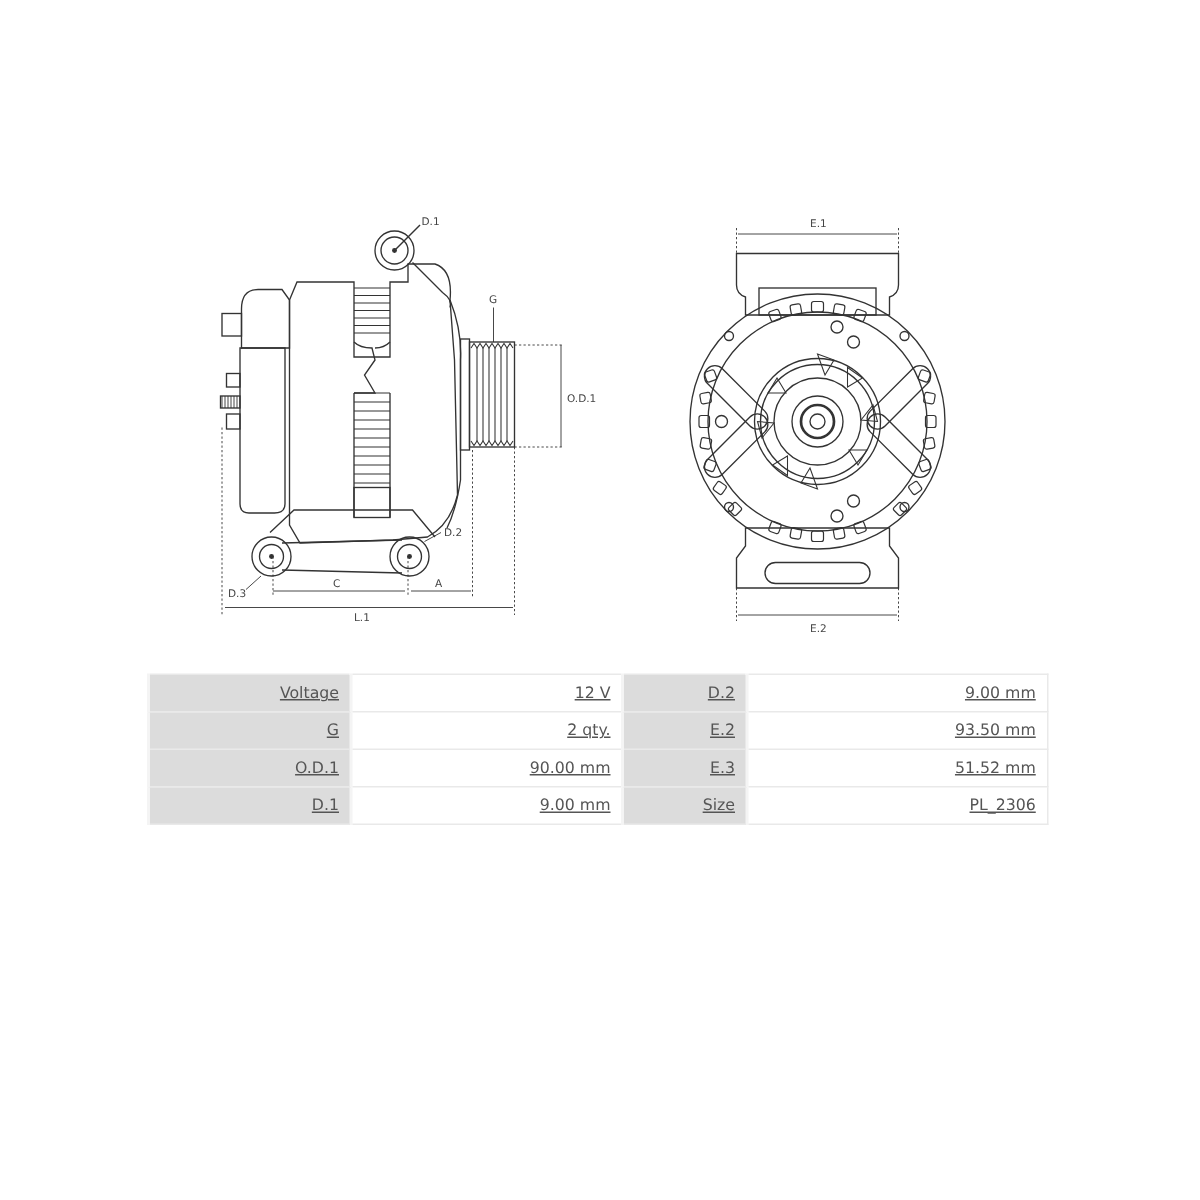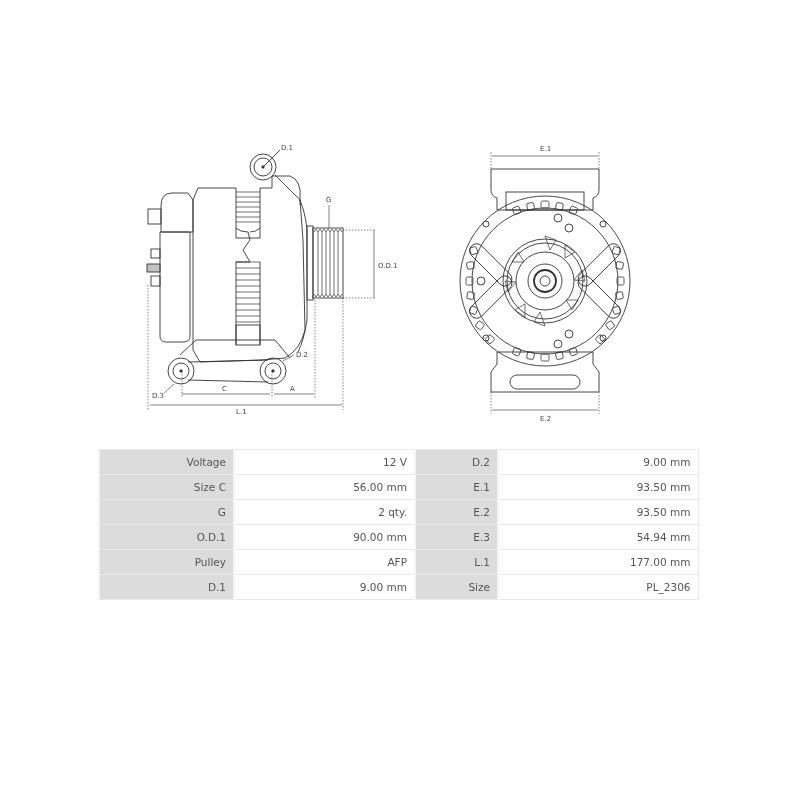--- a/index.html
+++ b/index.html
@@ -8,21 +8,21 @@
     #drawing { position: absolute; left: 0; top: 0; width: 800px; height: 440px; }
     #drawing svg { width: 800px; height: 440px; display: block; }
     .dim-label { font-family: "DejaVu Sans", sans-serif; font-size: 7px; fill: #444; }
     #spec-table {
       position: absolute; left: 98px; top: 449px; width: 599px;
       border-collapse: collapse; table-layout: fixed;
       font-size: 10.5px; color: #555;
     }
     #spec-table td {
       height: 24px; padding: 0 7px; text-align: right;
-      border: 1px solid #e9e9e9; white-space: nowrap;
+      border: 1px solid #e9e9e9; white-space: nowrap; text-decoration: underline;
     }
     #spec-table td.lbl { background: #dcdcdc; border-left: 2px solid #f4f4f4; border-right: 2px solid #f4f4f4; }
     #spec-table td.val { background: #ffffff; }
     #spec-table col.c1 { width: 135px; }
     #spec-table col.c2 { width: 181px; }
     #spec-table col.c3 { width: 83px; }
     #spec-table col.c4 { width: 200px; }
   </style>
 </head>
 <body>
@@ -235,42 +235,30 @@
       <col class="c4">
     </colgroup>
   <tbody>
     <tr>
       <td class="lbl">Voltage</td>
       <td class="val">12 V</td>
       <td class="lbl">D.2</td>
       <td class="val">9.00 mm</td>
     </tr>
     <tr>
-      <td class="lbl">Size C</td>
-      <td class="val">56.00 mm</td>
-      <td class="lbl">E.1</td>
-      <td class="val">93.50 mm</td>
-    </tr>
-    <tr>
       <td class="lbl">G</td>
       <td class="val">2 qty.</td>
       <td class="lbl">E.2</td>
       <td class="val">93.50 mm</td>
     </tr>
     <tr>
       <td class="lbl">O.D.1</td>
       <td class="val">90.00 mm</td>
       <td class="lbl">E.3</td>
-      <td class="val">54.94 mm</td>
-    </tr>
-    <tr>
-      <td class="lbl">Pulley</td>
-      <td class="val">AFP</td>
-      <td class="lbl">L.1</td>
-      <td class="val">177.00 mm</td>
+      <td class="val">51.52 mm</td>
     </tr>
     <tr>
       <td class="lbl">D.1</td>
       <td class="val">9.00 mm</td>
       <td class="lbl">Size</td>
       <td class="val">PL_2306</td>
     </tr>
   </tbody>
 </table>
 

